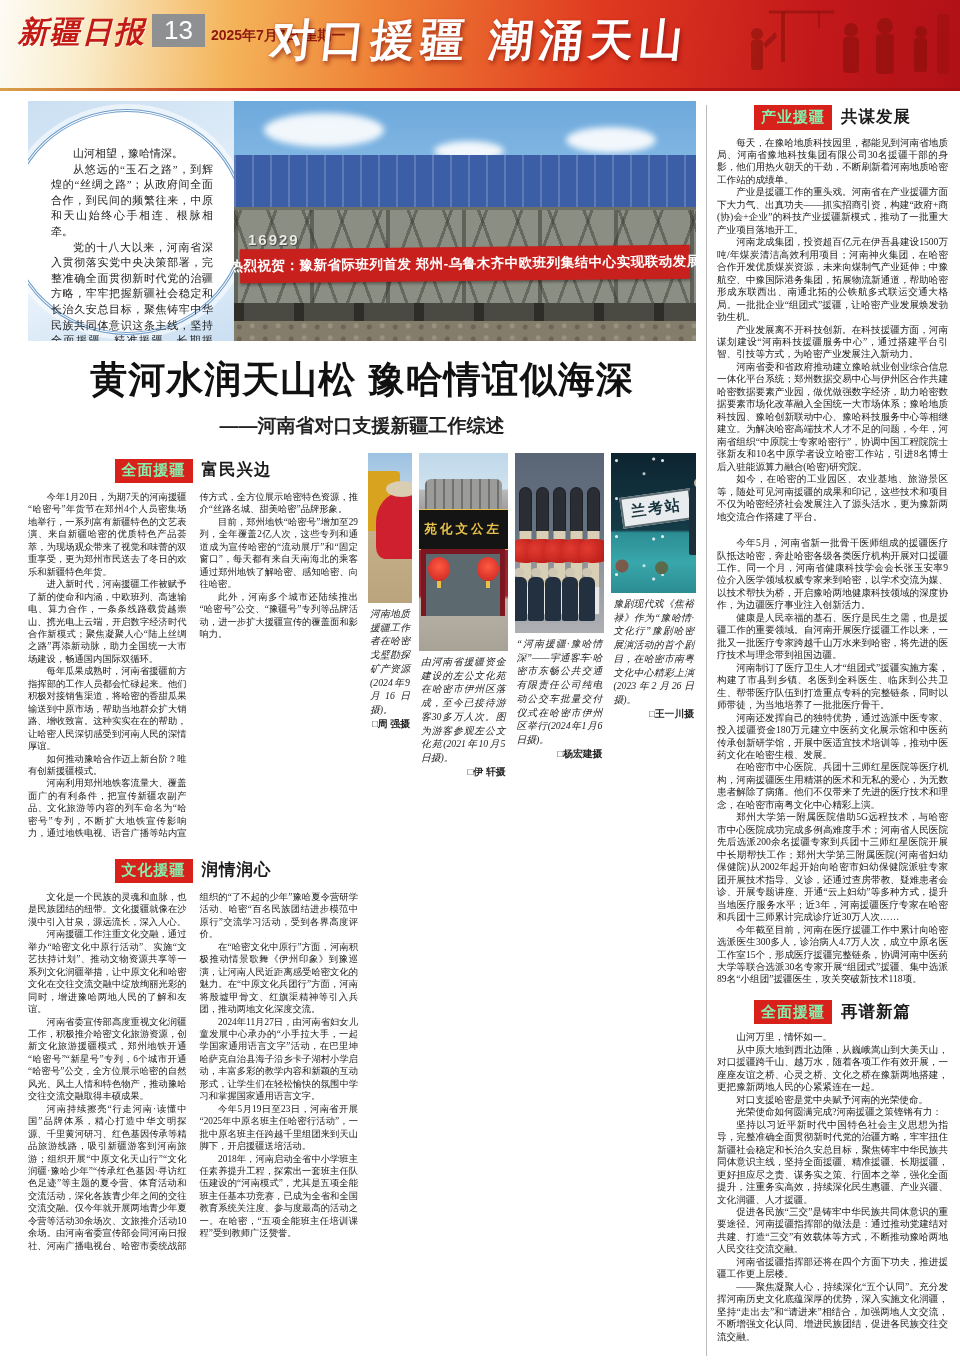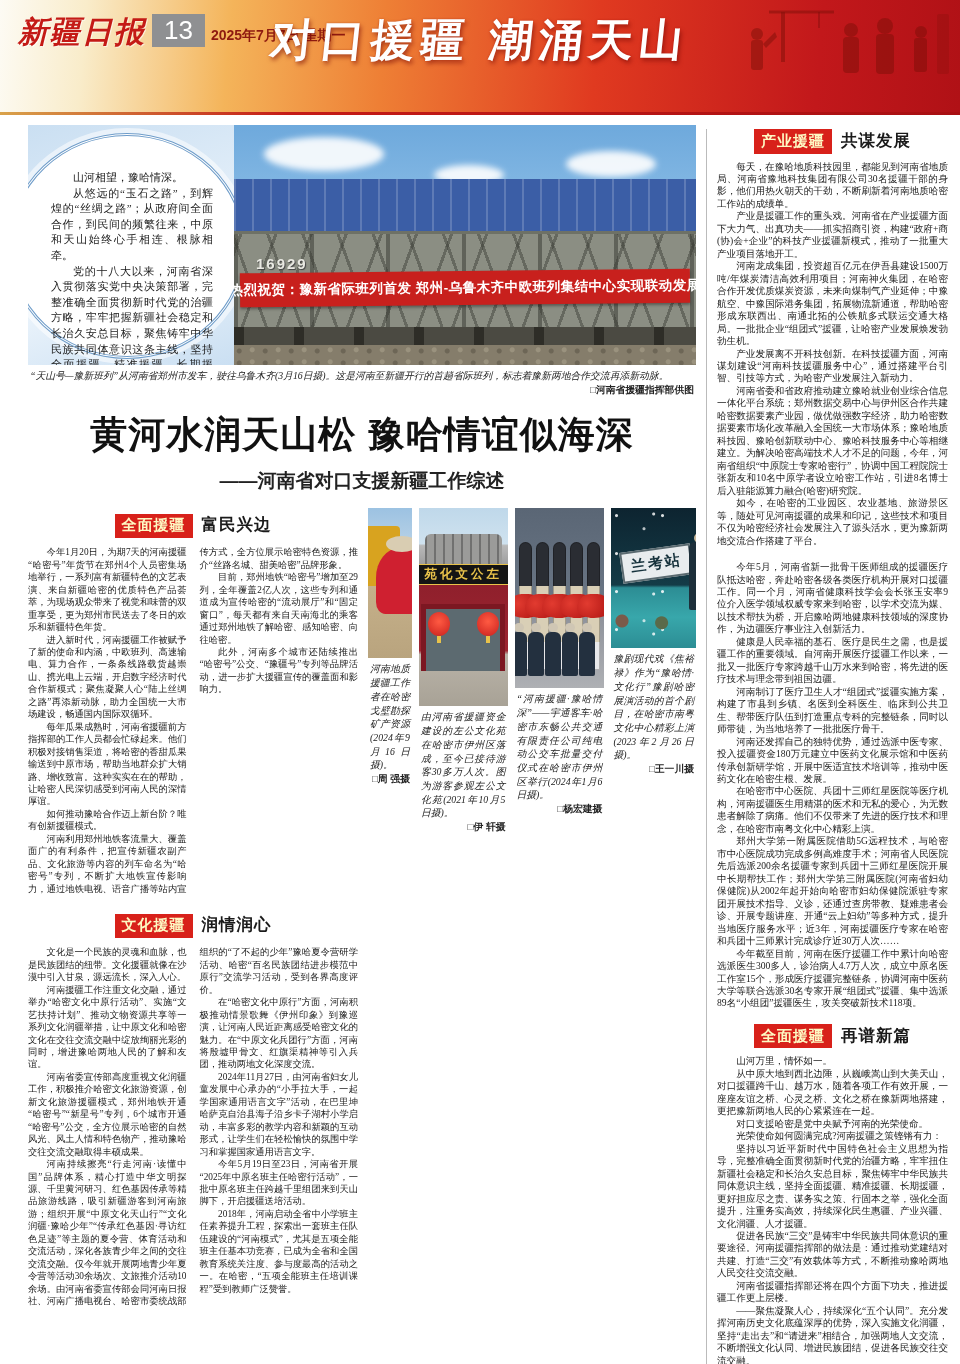--- a/index.html
+++ b/index.html
@@ -1,20 +1,20 @@
 <!DOCTYPE html>
 <html lang="zh"><head>
 <meta charset="utf-8">
 <style>
   html,body{margin:0;padding:0;background:#e9e9e9;}
   .page{position:relative;width:960px;height:1364px;margin:0 auto;background:#fff;
         font-family:"Liberation Serif","DejaVu Serif",serif;color:#1a1a1a;overflow:hidden;
         border-right:2px solid #9fc0e2;}
   
-  .banner{position:relative;height:112px;
+  .banner{position:relative;height:88px;
     background:linear-gradient(95deg,#fdfbf4 0%,#f9ecca 9%,#f6c briefly 0,#f4b45a 24%,#ee7f35 40%,#e03a20 62%,#c2181b 85%,#b01116 100%);
     background:linear-gradient(95deg,#fdfbf4 0%,#f9ecca 9%,#f4b45a 24%,#ee7f35 40%,#e03a20 62%,#c2181b 85%,#b01116 100%);
     overflow:hidden;}
   .masthead{position:absolute;left:18px;top:14px;display:flex;align-items:flex-end;gap:6px;}
   .paper-name{font-family:"Liberation Serif",serif;font-weight:900;font-style:italic;
     font-size:30px;line-height:1;color:#c41a16;letter-spacing:2px;text-shadow:1px 1px 0 rgba(255,255,255,.6);}
   .page-num{display:inline-block;background:#8f9092;color:#fff;font-family:"Liberation Sans",sans-serif;
     font-size:26px;line-height:1;padding:3px 12px 4px;font-weight:400;}
   .date-line{font-family:"Liberation Sans",sans-serif;font-size:14px;font-weight:700;color:#8e1a10;padding-bottom:2px;white-space:nowrap;}
   .banner-title{position:absolute;left:0;right:0;top:18px;margin:0;text-align:center;
@@ -42,21 +42,21 @@
   .c2{width:90px;height:26px;right:40px;top:26px;}
   .c3{width:70px;height:20px;left:200px;top:40px;}
   .container-strip{position:absolute;left:0;right:0;top:54px;height:52px;background:#3b5ea6;
      background-image:repeating-linear-gradient(90deg,rgba(255,255,255,.18) 0 2px,transparent 2px 18px);box-shadow:0 2px 2px rgba(0,0,0,.3);}
   .wagon{position:absolute;left:0;right:0;top:106px;height:96px;background:#8b8e83;
      background-image:
        repeating-linear-gradient(70deg,transparent 0 30px,rgba(55,57,50,.45) 30px 33px),
        repeating-linear-gradient(-70deg,transparent 0 30px,rgba(55,57,50,.45) 30px 33px),
        repeating-linear-gradient(90deg,rgba(60,62,55,.55) 0 4px,transparent 4px 76px);
      border-top:3px solid #6e7166;}
-  .wagon-num{position:absolute;left:22px;top:130px;color:#e9e9e2;font-family:"Liberation Sans",sans-serif;
+  .wagon-num{position:absolute;left:14px;top:130px;color:#e9e9e2;font-family:"Liberation Sans",sans-serif;
      font-size:15px;letter-spacing:2px;font-weight:700;text-shadow:1px 1px 1px #444;}
   .train-banner{position:absolute;left:6px;right:6px;top:146px;height:34px;background:#c8201d;
      transform:rotate(-.6deg);display:flex;align-items:center;justify-content:center;
      color:#fff;font-family:"Liberation Sans",sans-serif;font-weight:700;font-size:13.5px;letter-spacing:.5px;
      box-shadow:0 2px 3px rgba(0,0,0,.35);white-space:nowrap;}
   .undercarriage{position:absolute;left:0;right:0;top:202px;height:18px;background:#4b4a42;
      background-image:repeating-linear-gradient(90deg,#2e2d27 0 10px,transparent 10px 60px);}
   .ballast{position:absolute;left:0;right:0;bottom:0;height:20px;background:#857d6b;
      background-image:radial-gradient(circle at 20% 50%,#6d6656 2px,transparent 3px),radial-gradient(circle at 70% 40%,#9a927e 2px,transparent 3px);background-size:26px 12px;}
   
@@ -64,21 +64,21 @@
   .photo-caption .credit{display:block;text-align:right;font-style:normal;font-weight:700;font-family:"Liberation Sans",sans-serif;font-size:9.8px;}
   
   .headline-block{text-align:center;margin:14px 0 6px;}
   .headline-block h2{margin:0;font-family:"Liberation Sans","DejaVu Sans",sans-serif;font-weight:900;
      font-size:37px;letter-spacing:1px;color:#111;}
   .headline-block h3{margin:8px 0 0;font-family:"Liberation Sans",sans-serif;font-weight:700;font-size:19px;color:#222;}
   
   .body-row{display:flex;gap:10px;flex:1;margin-top:8px;min-height:0;}
   .text-col{width:330px;flex:0 0 330px;}
   .sec-head{text-align:center;margin:6px 0 8px;white-space:nowrap;}
-  .tag{display:inline-block;background:#d8211a;color:#fef9c3;font-family:"Liberation Sans",sans-serif;
+  .tag{display:inline-block;background:#d8211a;color:#86efac;font-family:"Liberation Sans",sans-serif;
      font-weight:700;font-size:15px;padding:2px 7px 3px;letter-spacing:1px;}
   .sec-title{font-family:"Liberation Sans",sans-serif;font-weight:900;font-size:16.5px;margin-left:9px;letter-spacing:1px;}
   .cols{column-count:2;column-gap:13px;column-fill:auto;overflow:hidden;font-size:9.3px;line-height:1.34;}
   .cols.h1{height:362px;}
   .cols.h2{height:372px;}
   .para{margin:0;text-indent:2em;text-align:justify;}
   
   .photo-col{flex:1;min-width:0;display:flex;flex-direction:row;gap:7px;}
   figure{margin:0;}
   .art{position:relative;width:100%;overflow:hidden;}
@@ -94,21 +94,21 @@
   .w2{left:62px;top:18px;width:44px;height:56px;}
   .w3{left:118px;top:28px;width:40px;height:50px;}
   .w4{left:205px;top:44px;width:58px;height:70px;transform:rotate(8deg);}
   
   .art-gate{height:198px;background:linear-gradient(180deg,#bfd8ea 0%,#cfe2ef 18%,#b9b9b9 19%,#9a9a9a 30%,#8c1f2b 32%,#9e2431 72%,#b9b3a8 74%,#a8a296 100%);}
   .gate-roof{position:absolute;left:6px;right:6px;top:26px;height:30px;background:#9b9b99;
      background-image:repeating-linear-gradient(90deg,rgba(70,70,70,.5) 0 2px,transparent 2px 9px);border-radius:6px 6px 0 0;box-shadow:0 3px 0 #55565a;}
   .gate-frieze{position:absolute;left:14px;right:14px;top:60px;height:16px;background:#27406e;
      background-image:repeating-linear-gradient(90deg,#d8b13c 0 6px,#27406e 6px 20px);}
   .plaque{position:absolute;left:50%;top:56px;transform:translateX(-50%);background:#141414;color:#e8c24a;
-     font-size:12.5px;font-weight:700;padding:1px 10px;letter-spacing:3px;border:1px solid #e8c24a;white-space:nowrap;}
+     font-size:12.5px;font-weight:700;padding:11px 10px;letter-spacing:3px;border:1px solid #e8c24a;white-space:nowrap;}
   .gate-door{position:absolute;left:50%;top:96px;transform:translateX(-50%);width:74px;height:62px;background:#5c6a70;border:5px solid #7c1722;border-bottom:none;}
   .lantern{position:absolute;width:22px;height:24px;background:radial-gradient(circle at 50% 40%,#ff5a42,#c8201d);border-radius:50%;}
   .lantern:after{content:"";position:absolute;left:9px;bottom:-7px;width:4px;height:7px;background:#e8c24a;}
   .l1{left:58px;top:104px;} .l2{right:58px;top:104px;}
   .person{position:absolute;bottom:14px;width:11px;height:26px;border-radius:5px 5px 2px 2px;}
   .p1{left:96px;background:#4a5f7a;} .p2{left:128px;background:#7a8aa0;} .p3{left:172px;background:#3b4e66;width:14px;height:30px;}
   .p4{left:208px;background:#6a7b90;} .p5{left:238px;background:#49555f;}
   
   .art-bus{height:180px;background:linear-gradient(180deg,#5a6675 0%,#6b7786 55%,#8c9099 57%,#aeb0b4 100%);display:flex;align-items:flex-end;gap:4px;padding:0 4px 18px;box-sizing:border-box;}
   .bus{position:relative;flex:1;height:128px;background:linear-gradient(180deg,#2a2d33 0 34%,#d9cfb6 34% 78%,#e8e8ea 78% 100%);border-radius:8px 8px 2px 2px;box-shadow:inset 0 0 0 1px rgba(0,0,0,.25);}
@@ -188,24 +188,20 @@
           <div class="cloud c2"></div>
           <div class="cloud c3"></div>
           <div class="container-strip"></div>
           <div class="wagon"></div>
           <div class="wagon-num">16929</div>
           <div class="train-banner">热烈祝贺：豫新省际班列首发  郑州-乌鲁木齐中欧班列集结中心实现联动发展</div>
           <div class="undercarriage"></div>
           <div class="ballast"></div>
         </div>
       </div>
-      <div class="photo-caption">
-        <span>“天山号—豫新班列”从河南省郑州市发车，驶往乌鲁木齐(3月16日摄)。这是河南至新疆开行的首趟省际班列，标志着豫新两地合作交流再添新动脉。</span>
-        <span class="credit">□河南省援疆指挥部供图</span>
-      </div>
 
       <div class="headline-block">
         <h2>黄河水润天山松  豫哈情谊似海深</h2>
         <h3>——河南省对口支援新疆工作综述</h3>
       </div>
 
       <div class="body-row">
 
         <div class="text-col">
           <div class="sec-head">

